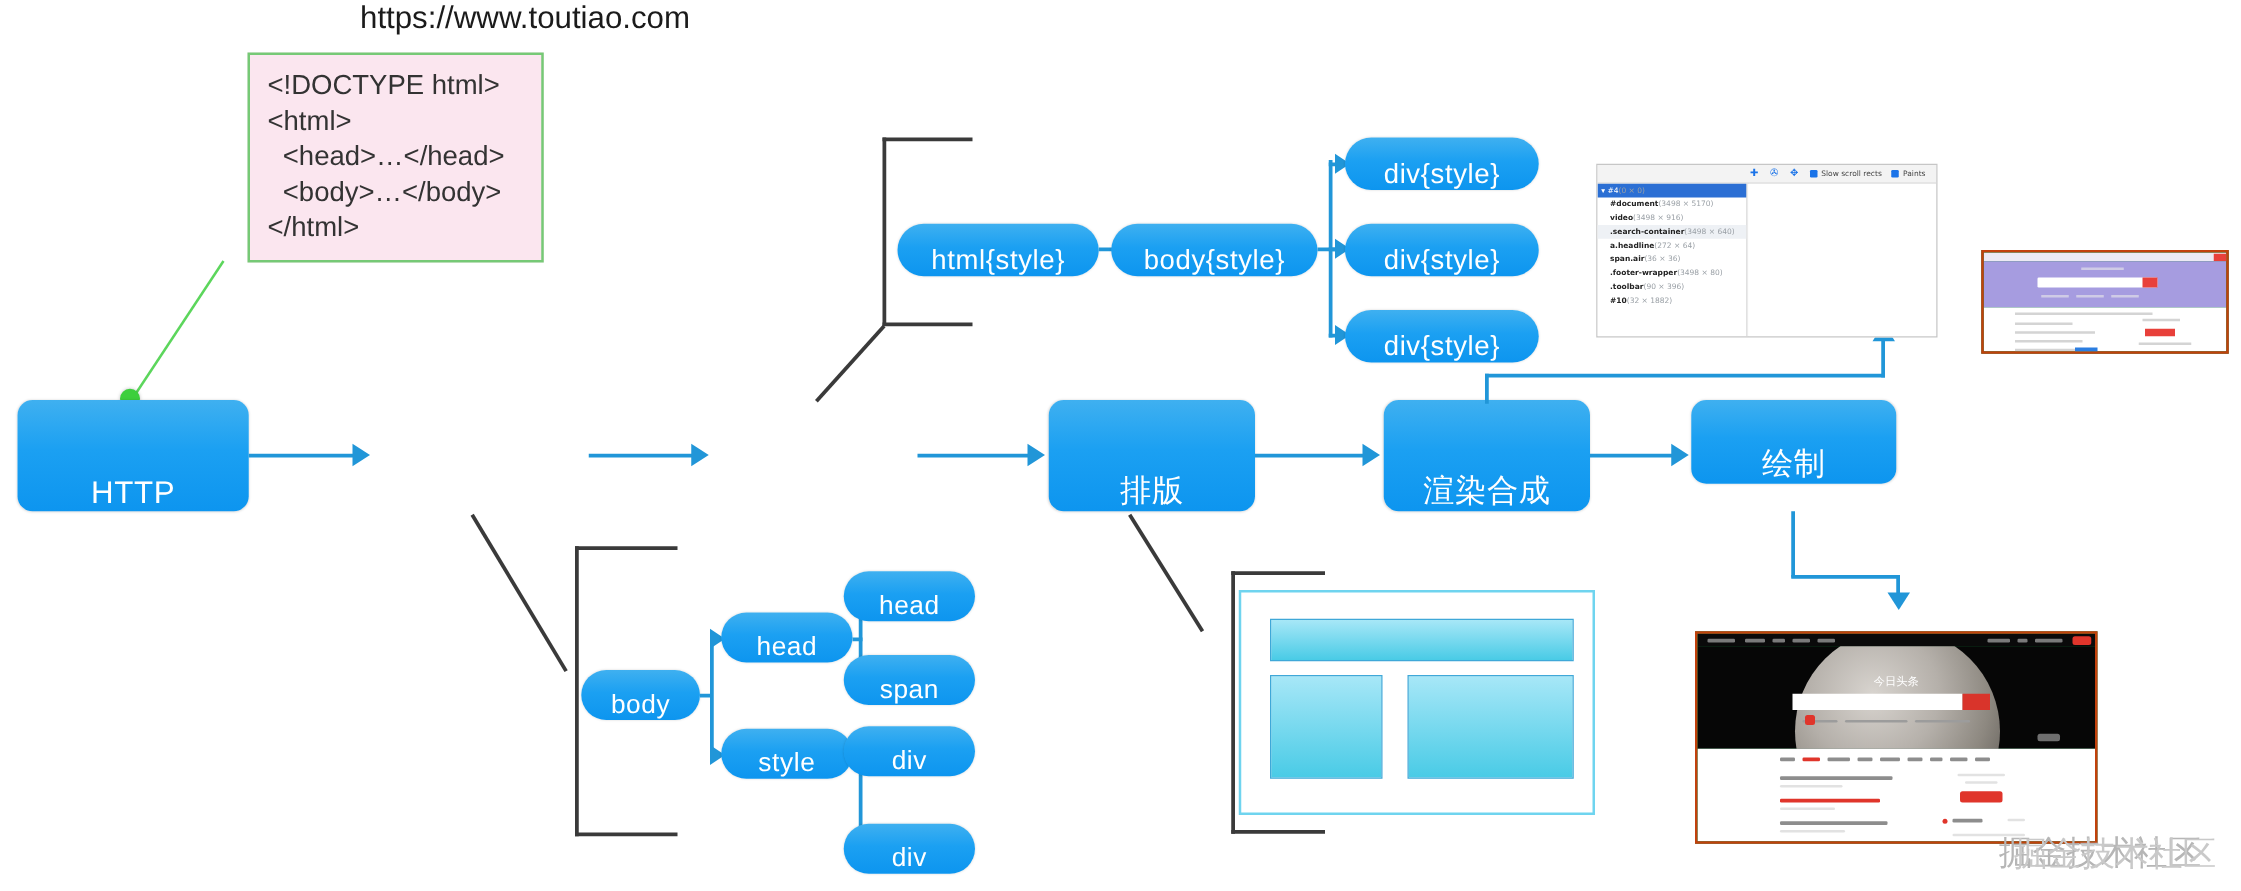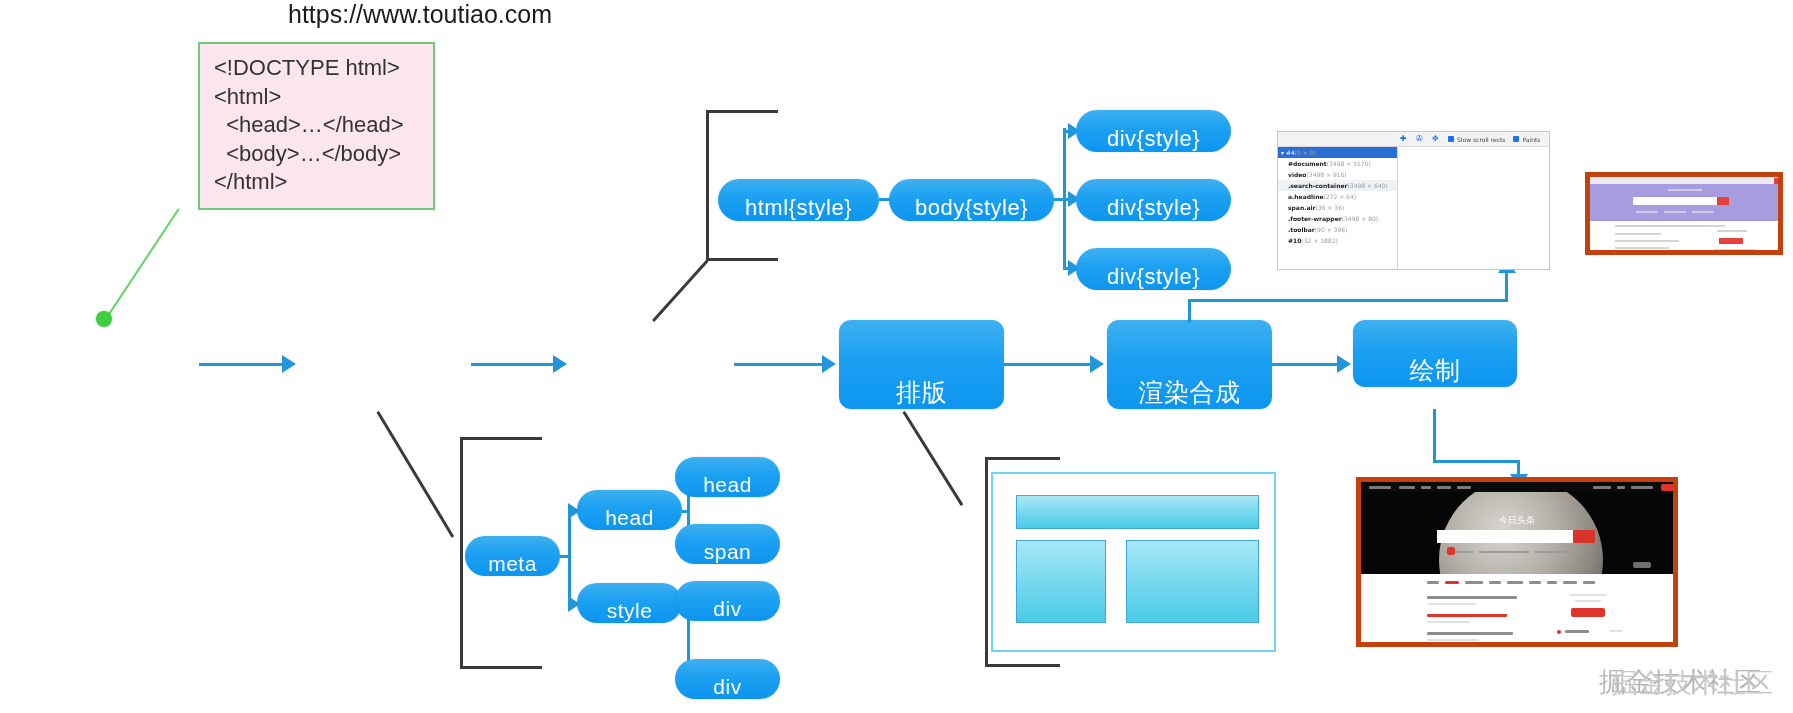--- a/index.html
+++ b/index.html
@@ -117,21 +117,21 @@
     background:#fff; border-right:1px solid #d8d8d8;
     font-size:6px; padding-top:0;
   }
   .dt-row { padding:1px 2px 1px 10px; color:#222; white-space:nowrap; line-height:9px; }
   .dt-row.sel { background:#2b6fd4; color:#fff; padding-left:3px; }
   .dt-row.hl { background:#eef1f5; }
   .dt-dim { color:#9aa0a6; }
   #dt-canvas { position:absolute; left:121px; top:15px; right:0; bottom:0; background:#fff; }
 
   
-  .shot { position:absolute; background:#15803d; border:5px solid #c2410c; overflow:hidden; }
+  .shot { position:absolute; background:#15803d; border:2px solid #c2410c; overflow:hidden;margin-top:28px; }
 
   
   #preview-top .ptop-bar { position:absolute; left:0; top:0; right:0; height:7px; background:#eceaf3; }
   #preview-top .phero { position:absolute; left:0; top:7px; right:0; height:37px; background:#a69ce0; }
   #preview-top .psearch {
     position:absolute; background:#fff; height:8px; border-radius:1px;
   }
   #preview-top .pbtn { position:absolute; background:#e8403a; }
   #preview-top .pline { position:absolute; background:#cfcbe6; height:2px; }
   #preview-top .pbody { position:absolute; left:0; right:0; bottom:0; background:#fff; }
@@ -182,20 +182,23 @@
 
   <div id="code-box" style="left:198px; top:42px; width:237px; height:168px;">&lt;!DOCTYPE html&gt;
 &lt;html&gt;
   &lt;head&gt;…&lt;/head&gt;
   &lt;body&gt;…&lt;/body&gt;
 &lt;/html&gt;</div>
 
   <div class="green-line" style="left:104px; top:320px; width:134px; transform:rotate(-56.5deg);"></div>
   <div class="green-dot" style="left:96px; top:311px;"></div>
 
+  <div class="node stage-box" style="left:14px; top:320px; width:185px; height:89px;">
+    <span>HTTP</span>
+  </div>
 
 
 
   <div class="node stage-box" style="left:839px; top:320px; width:165px; height:89px;">
     <span>排版</span>
   </div>
 
   <div class="node stage-box" style="left:1107px; top:320px; width:165px; height:89px;">
     <span>渲染合成</span>
   </div>
@@ -265,21 +268,21 @@
   <div class="node pill" style="left:1076px; top:248px; width:155px; height:42px;">
     <span>div{style}</span>
   </div>
 
   <div class="dk-v" style="left:460px; top:437px; height:232px;"></div>
   <div class="dk-h" style="left:460px; top:437px; width:82px;"></div>
   <div class="dk-h" style="left:460px; top:666px; width:82px;"></div>
   <div class="diag" style="left:379px; top:411px; width:146px; transform:rotate(59deg);"></div>
 
   <div class="node pill small" style="left:465px; top:536px; width:95px; height:40px;">
-    <span>meta</span>
+    <span>body</span>
   </div>
 
   <div class="vline" style="left:568px; top:508px; height:98px;"></div>
   <div class="hline" style="left:560px; top:555px; width:10px;"></div>
 
   <div class="hline" style="left:568px; top:510px; width:8px;"></div>
   <div class="arrow-r thin" style="left:568px; top:503px;"></div>
   <div class="node pill small" style="left:577px; top:490px; width:105px; height:40px;">
     <span>head</span>
   </div>

